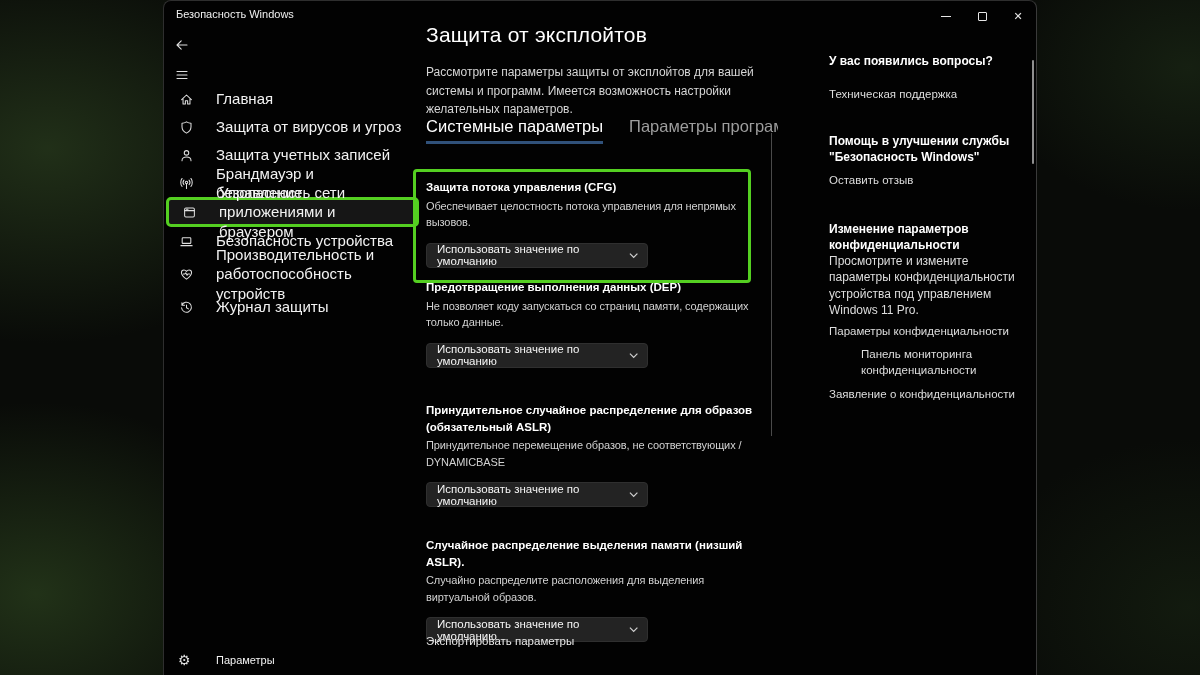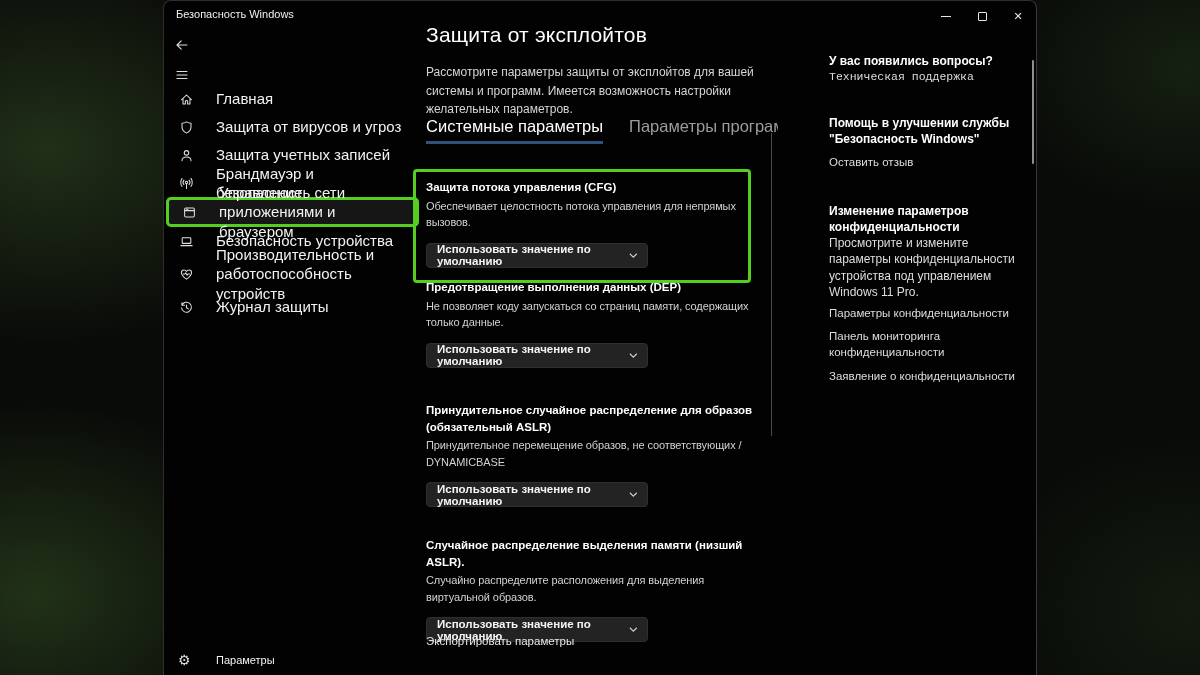--- a/index.html
+++ b/index.html
@@ -52,37 +52,37 @@
   .tabs { position:absolute; left:0; top:94px; width:352px; display:flex; gap:26px; overflow:hidden; white-space:nowrap; }
   .tab { font-size:16.5px; padding-bottom:5px; }
   .tab.active { color:#fff; border-bottom:3px solid var(--tabline); }
   .tab.inactive { color:#9d9d9d; }
   .sec { position:absolute; width:335px; }
   .sec-title { font-size:11.5px; font-weight:bold; color:#fff; line-height:1.45; }
   .sec-desc { margin-top:2px; font-size:11px; line-height:1.5; color:#d2d2d2; letter-spacing:-.1px; }
   .dropdown {
     margin-top:12px; width:222px; height:25px; background:#232323; border:1px solid #2f2f2f;
     border-radius:4px; display:flex; align-items:center; justify-content:space-between;
-    padding:0 9px 0 10px; font-size:11.5px; color:#f5f5f5;font-weight:bold;
+    padding:0 9px 0 10px; font-size:11.5px; color:#f5f5f5;
   }
   .dropdown svg { stroke:#cfcfcf; fill:none; stroke-width:1.3; }
   .sec.hl {
     left:-13px; width:338px; border:3px solid var(--green); border-radius:4px; padding:7px 10px 12px 10px;
   }
   .sec1 { top:146px; } .sec2 { top:256px; } .sec3 { top:379px; } .sec4 { top:514px; }
   .export-link { position:absolute; top:612px; font-size:11.5px; color:#e8e8e8; }
   .divider { position:absolute; left:607px; top:132px; width:1px; height:303px; background:#4a4a4a; }
   
   .aside { position:absolute; left:665px; top:52px; width:188px; }
   .aside h3 { font-size:12px; font-weight:600; color:#fff; line-height:1.35; }
   .aside .link { font-size:11.5px; color:#dedede; line-height:1.35; }
   .aside .body { font-size:12px; color:#dedede; line-height:16.5px; }
-  .g1-link { margin-top:0;font-family:Liberation Mono, monospace; } .g2-head { margin-top:30px; } .g2-link { margin-top:8px; }
+  .g1-link { margin-top:18px; } .g2-head { margin-top:30px; } .g2-link { margin-top:8px; }
   .g3-head { margin-top:32px; } .g3-body { }
-  .g3-l1 { margin-top:5px; } .g3-l2 { margin-top:8px; } .g3-l3 { margin-top:8px; }
+  .g3-l1 { margin-top:5px; } .g3-l2 { margin-top:8px;margin-left:32px; } .g3-l3 { margin-top:8px; }
   .scroll-thumb { position:absolute; left:868px; top:59px; width:2px; height:104px; background:#8f8f8f; border-radius:2px; }
 </style>
 </head>
 <body>
 
 <div class="window">
 
   <div class="titlebar">
     <span class="win-title">Безопасность Windows</span>
     <div class="caption">

